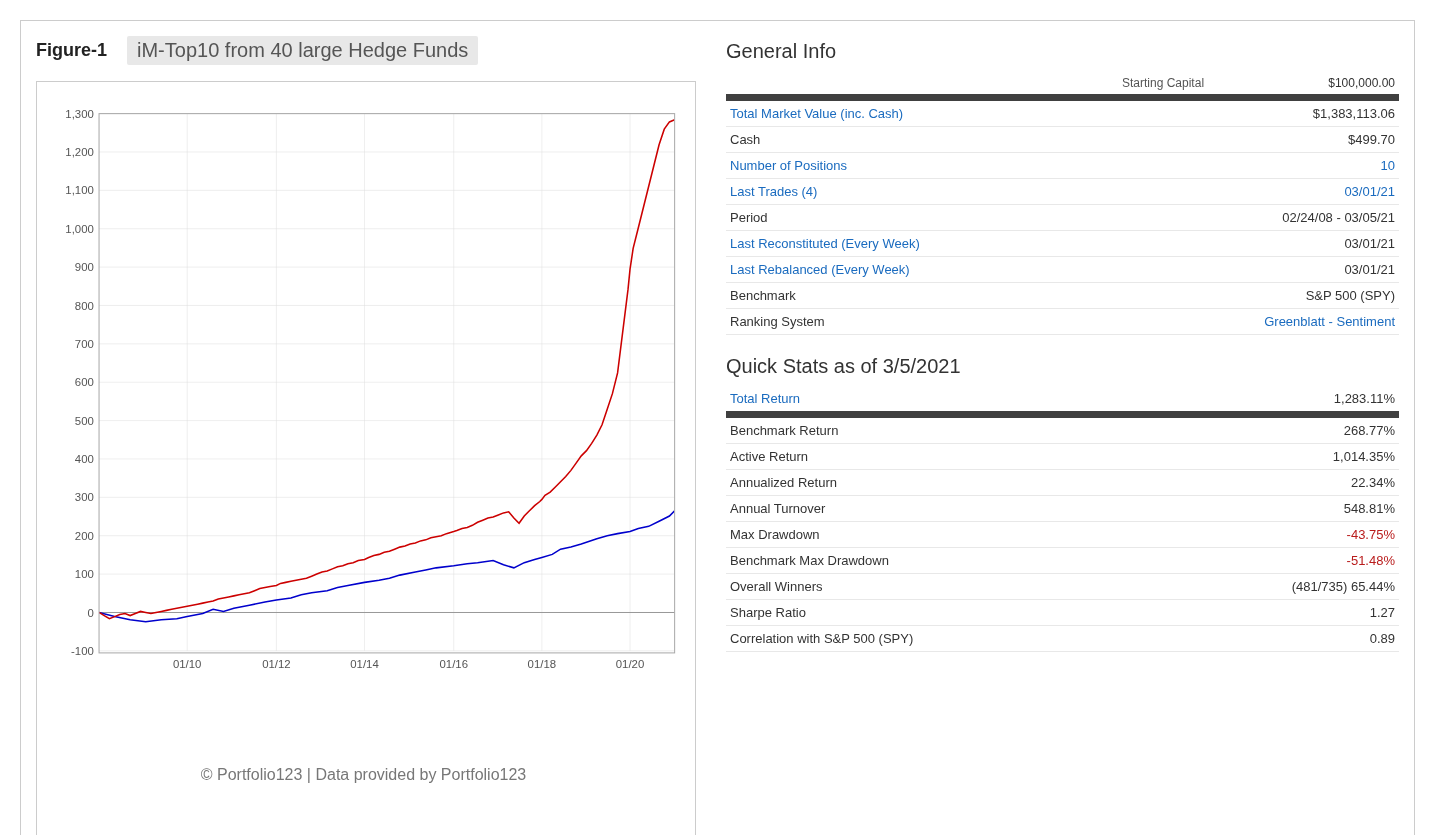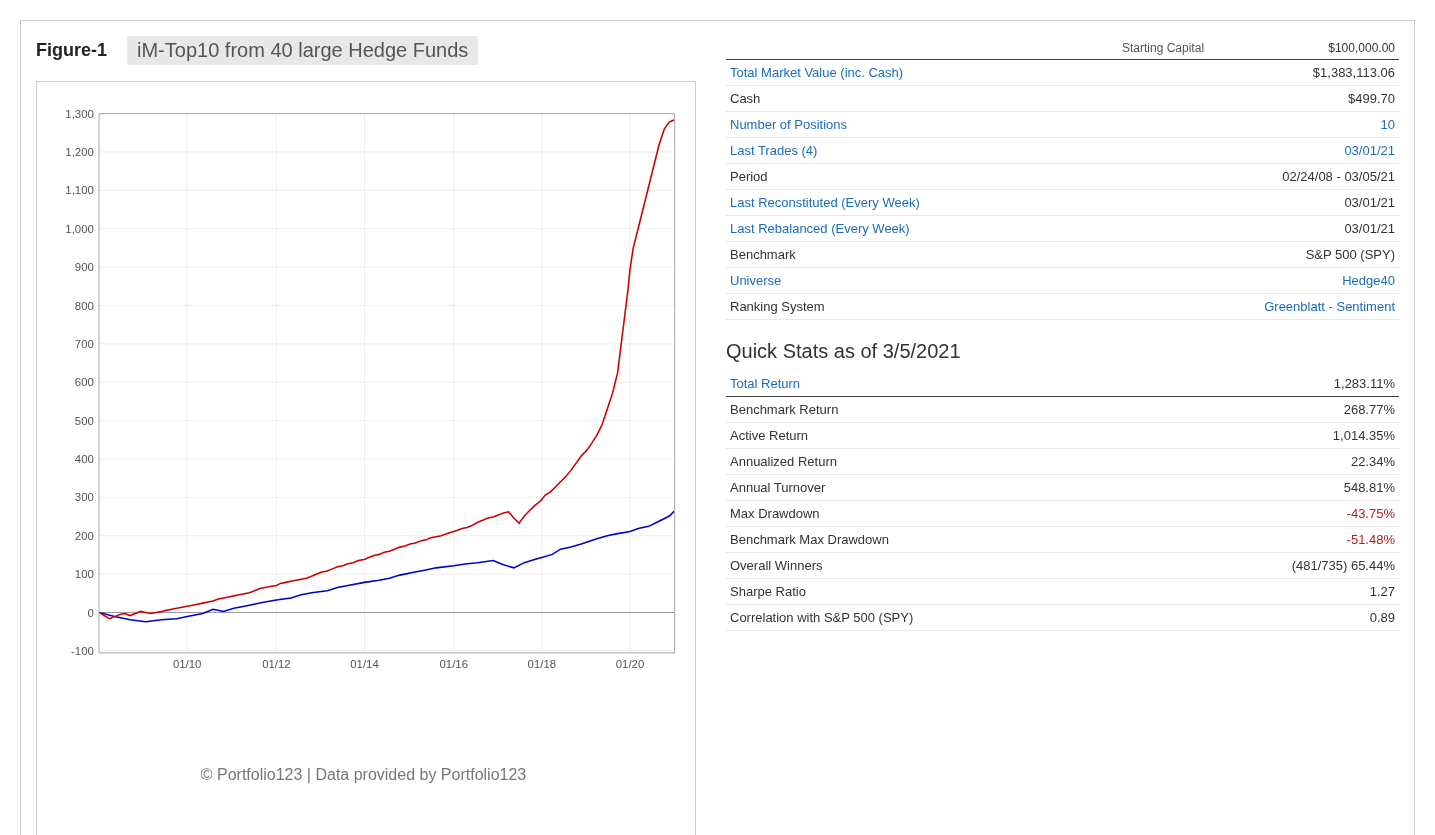--- a/index.html
+++ b/index.html
@@ -103,21 +103,21 @@
     }
     .info-table {
       width: 100%;
       border-collapse: collapse;
       margin-bottom: 16px;
     }
     .info-table tr {
       border-bottom: 1px solid #e8e8e8;
     }
     .info-table tr:first-child {
-      border-bottom: 1px solid #404040;
+      border-bottom: 7px solid #404040;
     }
     .info-table td {
       padding: 5px 4px;
       font-size: 13px;
     }
     .info-table .label-col {
       color: #333;
       width: 55%;
     }
     .info-table .label-col.blue {
@@ -252,20 +252,21 @@
         </div>
         <div class="legend-item">
           <div class="legend-line" style="background:#0000cc;"></div>
           <span>Benchmark</span>
         </div>
       </div>
     </div>
   </div>
 
   <div class="right-panel">
+    <h2 class="section-title">General Info</h2>
 
     <table class="info-table">
       <tbody>
           <tr class="starting-capital-row">
         <td class="label-col"></td>
         <td class="starting-capital-label">Starting Capital</td>
         <td class="value-col">$100,000.00</td>
       </tr>
       <tr>
         <td class="label-col blue">Total Market Value (inc. Cash)</td>
@@ -301,25 +302,20 @@
         <td class="label-col blue">Last Rebalanced (Every Week)</td>
         <td></td>
         <td class="value-col">03/01/21</td>
       </tr>
       <tr>
         <td class="label-col">Benchmark</td>
         <td></td>
         <td class="value-col">S&amp;P 500 (SPY)</td>
       </tr>
       <tr>
-        <td class="label-col blue">Universe</td>
-        <td></td>
-        <td class="value-col blue">Hedge40</td>
-      </tr>
-      <tr>
         <td class="label-col">Ranking System</td>
         <td></td>
         <td class="value-col blue">Greenblatt - Sentiment</td>
       </tr>
     </tbody>
       </table>
 
     <h2 class="section-title">Quick Stats as of 3/5/2021</h2>
 
     <table class="info-table">

